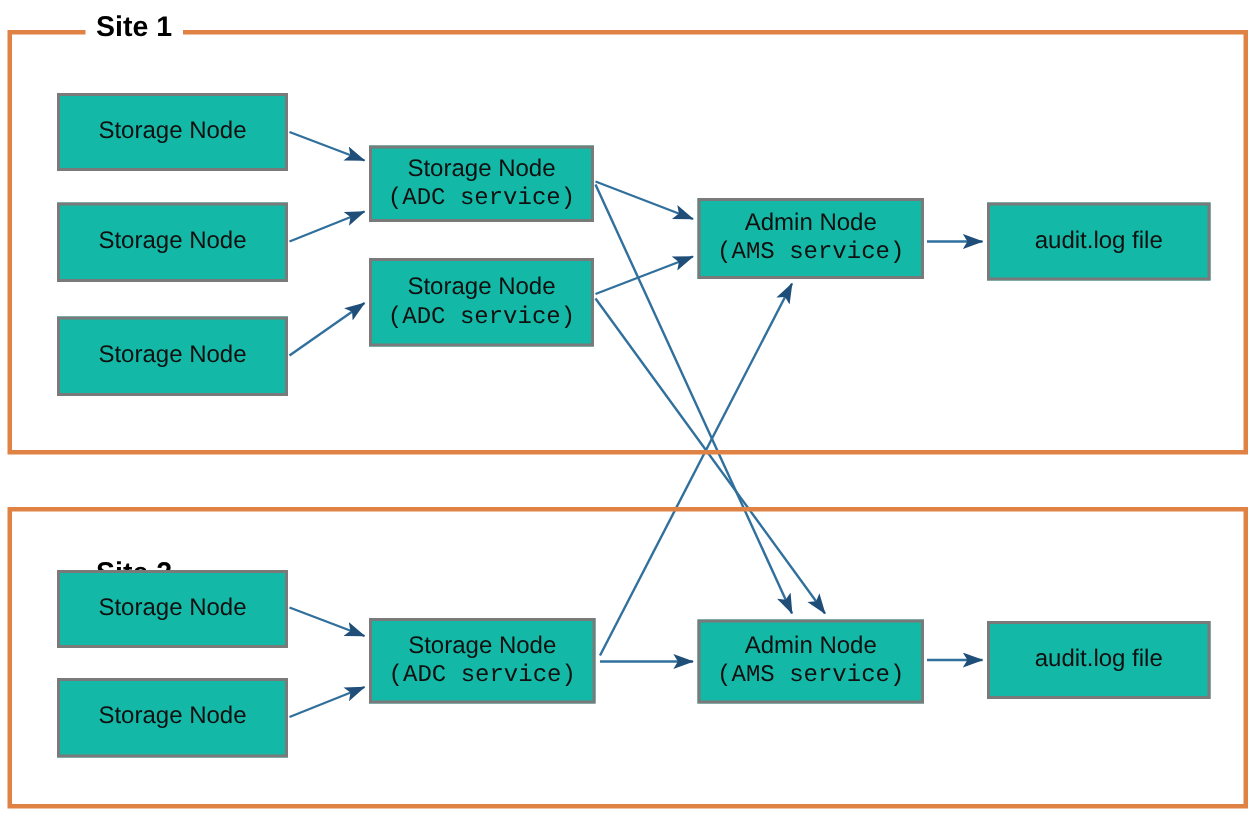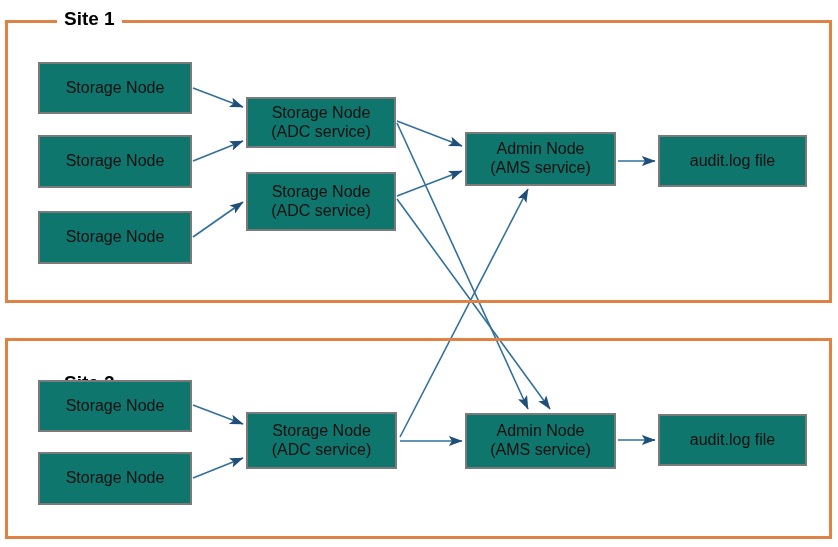--- a/index.html
+++ b/index.html
@@ -4,25 +4,25 @@
 <style>
   html,body{margin:0;padding:0;background:#ffffff;}
   body{width:838px;height:547px;position:relative;overflow:hidden;
        font-family:"Liberation Sans","DejaVu Sans",sans-serif;}
   #stage{position:absolute;left:0;top:0;width:838px;height:468px;}
 
   .site-frame{position:absolute;border:3px solid #E08244;box-sizing:border-box;background:transparent;}
   .site-label{position:absolute;font-weight:bold;font-size:19px;color:#000;
               background:#ffffff;padding:0 7px;line-height:1;white-space:nowrap;}
 
-  .node{position:absolute;box-sizing:border-box;background:#0f766e;
+  .node{position:absolute;box-sizing:border-box;background:#14b8a6;
         border:2px solid #7A7A7A;display:flex;flex-direction:column;
         align-items:center;justify-content:center;text-align:center;
         font-size:16px;color:#101010;line-height:1.18;}
-  .node .l2{display:block;}
+  .node .l2{display:block;font-family:Liberation Mono, monospace;}
 
   svg.links{position:absolute;left:0;top:0;width:838px;height:547px;overflow:visible;}
   svg.links line{stroke:#31709C;stroke-width:1.6;}
 </style>
 </head>
 <body>
 
 <div id="stage">
   <svg class="links" id="links-layer">
     <defs>

